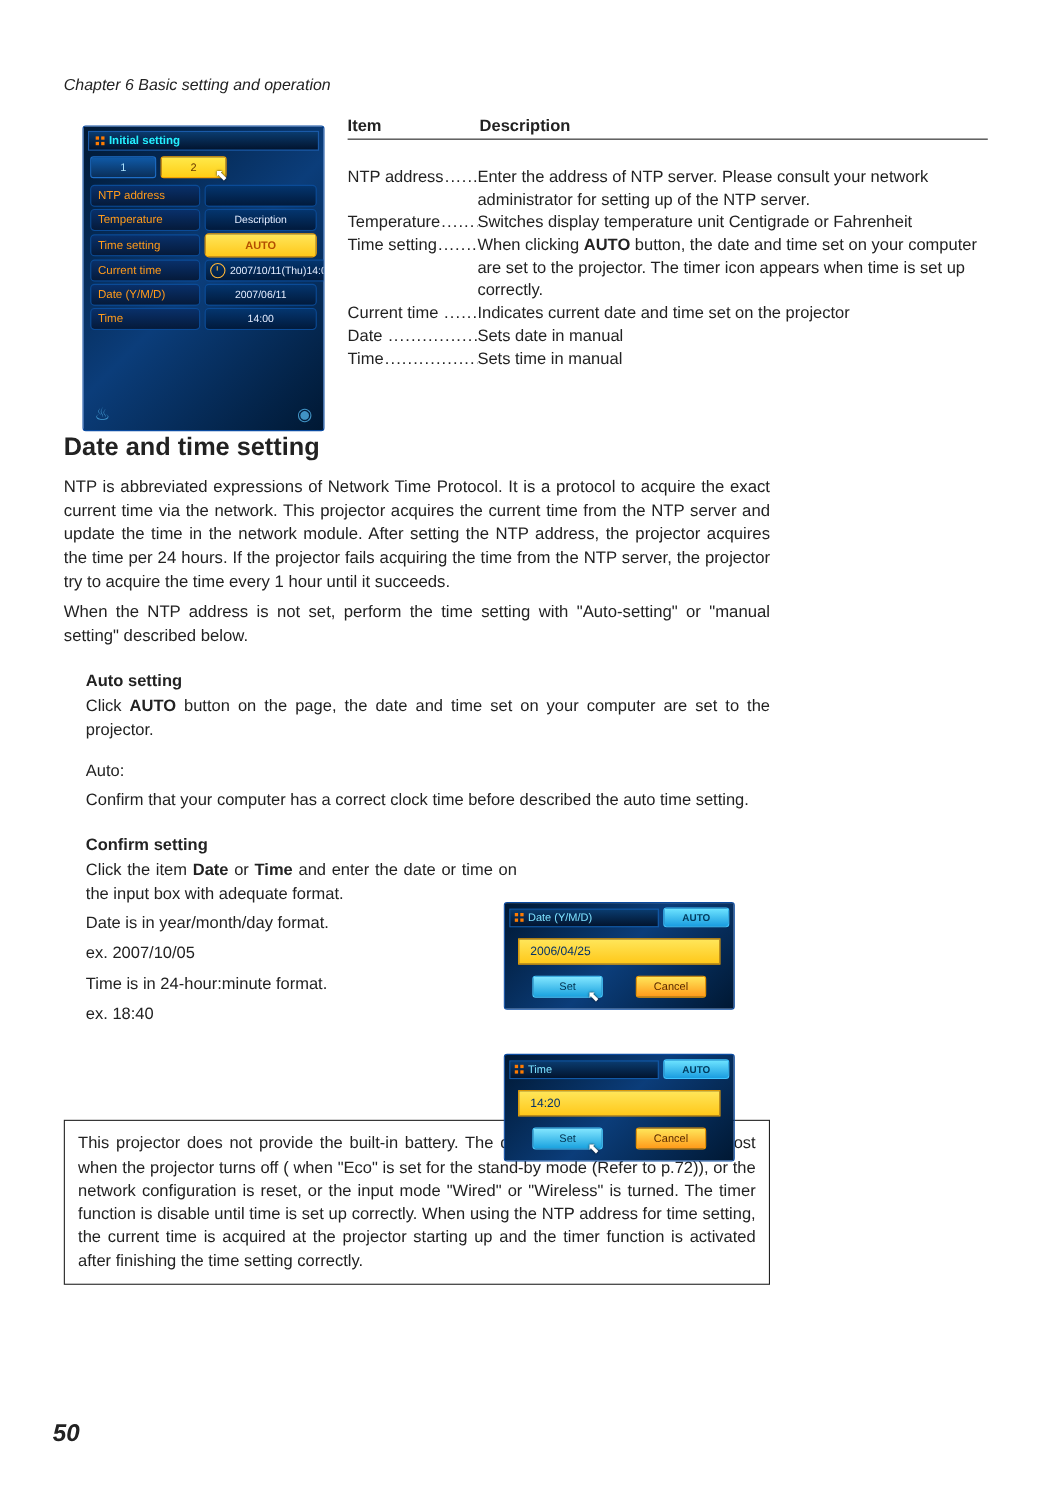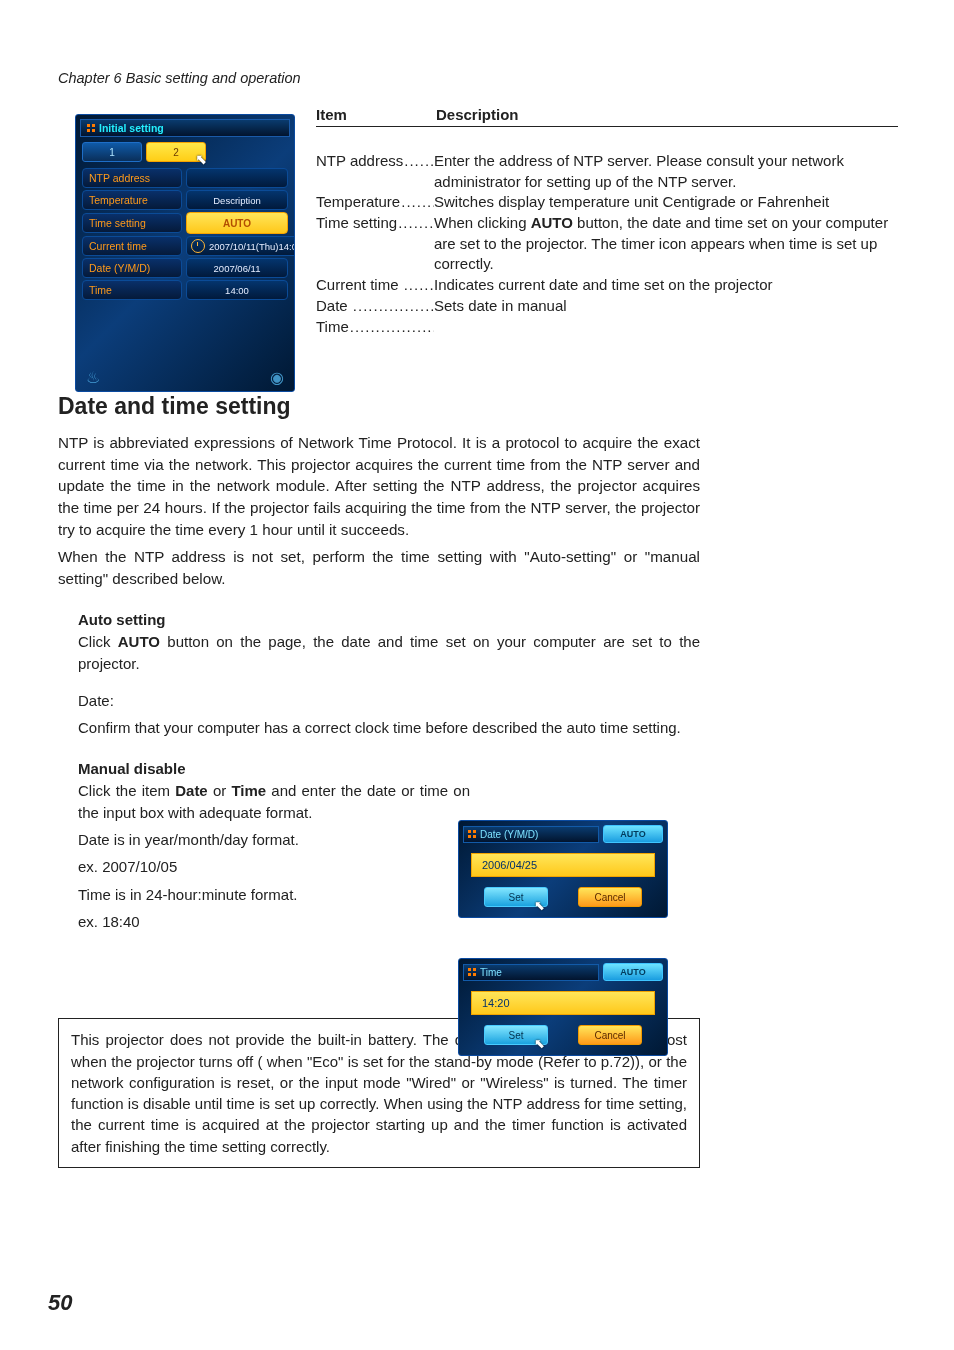--- a/index.html
+++ b/index.html
@@ -333,39 +333,40 @@
     <div class="desc-row">
       <div class="c1"><span class="lbltxt">Current time </span></div>
       <div class="c2">Indicates current date and time set on the projector</div>
     </div>
     <div class="desc-row">
       <div class="c1"><span class="lbltxt">Date </span></div>
       <div class="c2">Sets date in manual</div>
     </div>
     <div class="desc-row">
       <div class="c1"><span class="lbltxt">Time</span></div>
+      <div class="c2">Sets time in manual</div>
     </div>
   </div>
 
   <h2 class="section">Date and time setting</h2>
 
   <p class="body-p">NTP is abbreviated expressions of Network Time Protocol. It is a protocol to acquire the exact current time via the network. This projector acquires the current time from the NTP server and update the time in the network module. After setting the NTP address, the projector acquires the time per 24 hours. If the projector fails acquiring the time from the NTP server, the projector try to acquire the time every 1 hour until it succeeds.</p>
   <p class="body-p">When the NTP address is not set, perform the time setting with "Auto-setting" or "manual setting" described below.</p>
 
   <div class="sub" style="margin-right:0;">
     <div class="h">Auto setting</div>
     <p>
       <span>Click </span><b>AUTO</b><span> button on the page, the date and time set on your computer are set to the projector.</span>
     </p>
-    <p style="margin-top:16px;">Date:</p>
+    <p style="margin-top:16px;">Auto:</p>
     <p>Confirm that your computer has a correct clock time before described the auto time setting.</p>
   </div>
 
   <div class="sub">
-    <div class="h">Manual disable</div>
+    <div class="h">Confirm setting</div>
     <p>
       <span>Click the item </span><b>Date</b><span> or </span><b>Time</b><span> and enter the date or time on the input box with adequate format.</span>
     </p>
     <p>Date is in year/month/day format.</p>
     <p class="ex">ex. 2007/10/05</p>
     <p>Time is  in 24-hour:minute format.</p>
     <p class="ex">ex. 18:40</p>
   </div>
 
   <div id="mini-date" class="mini-shot">

